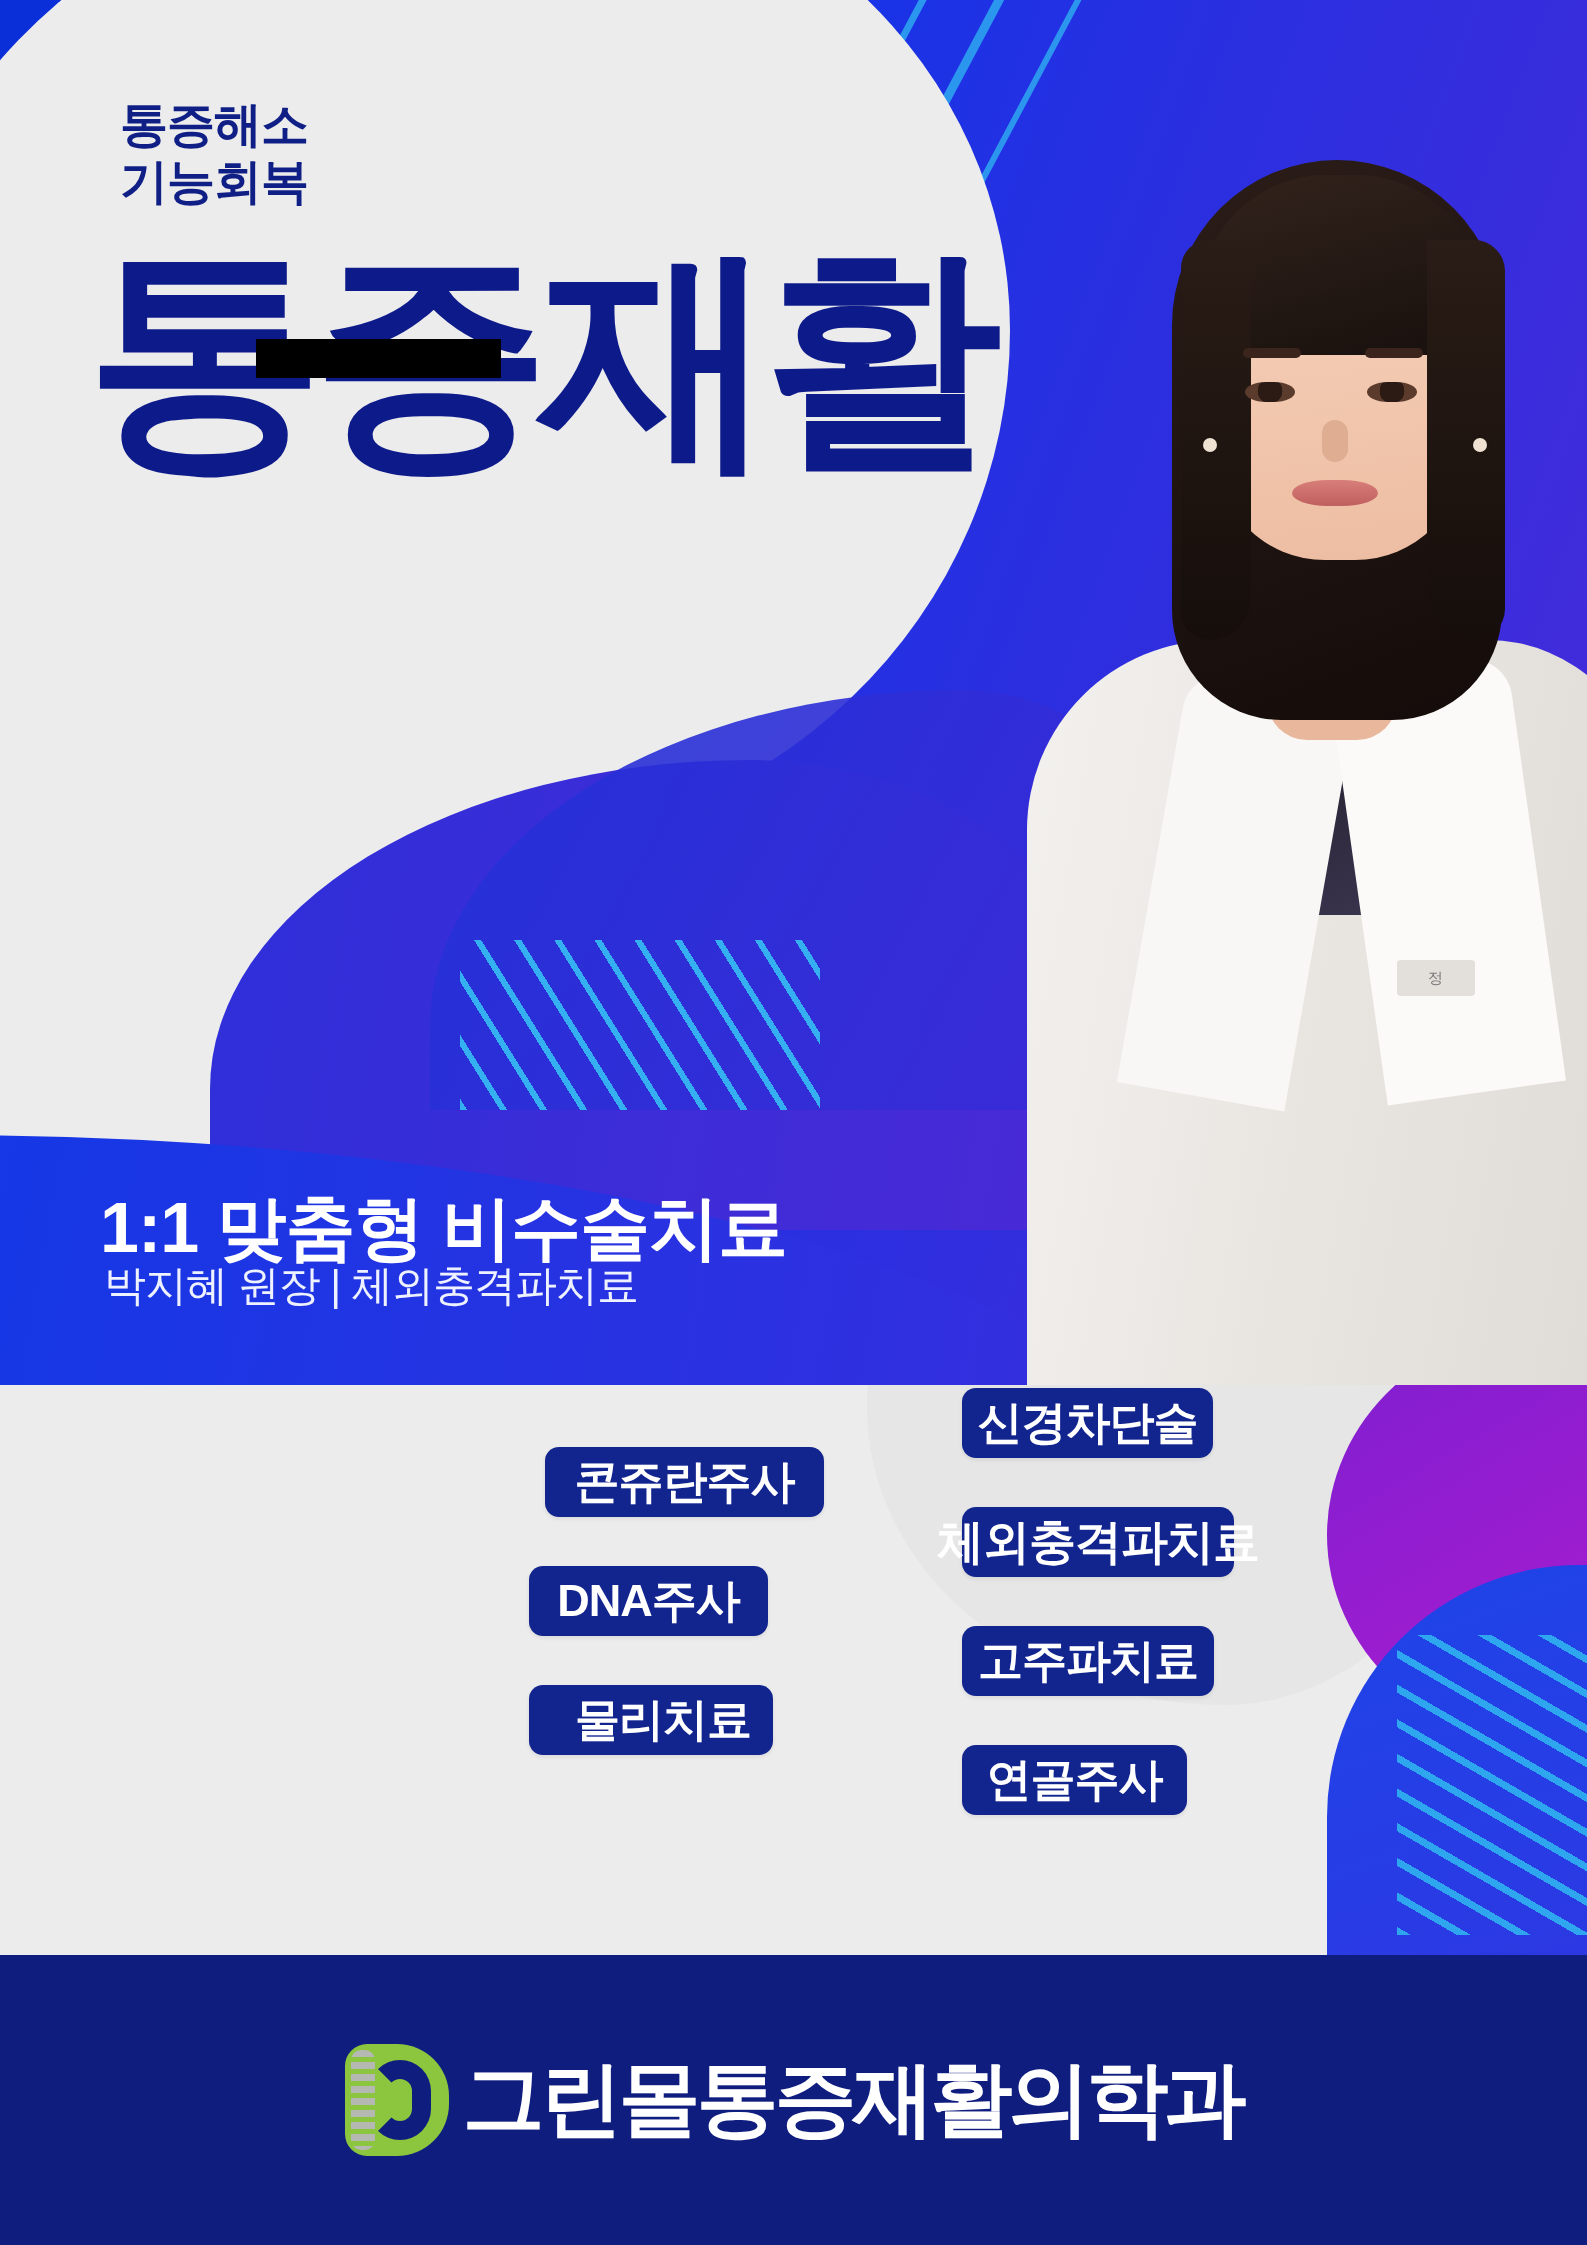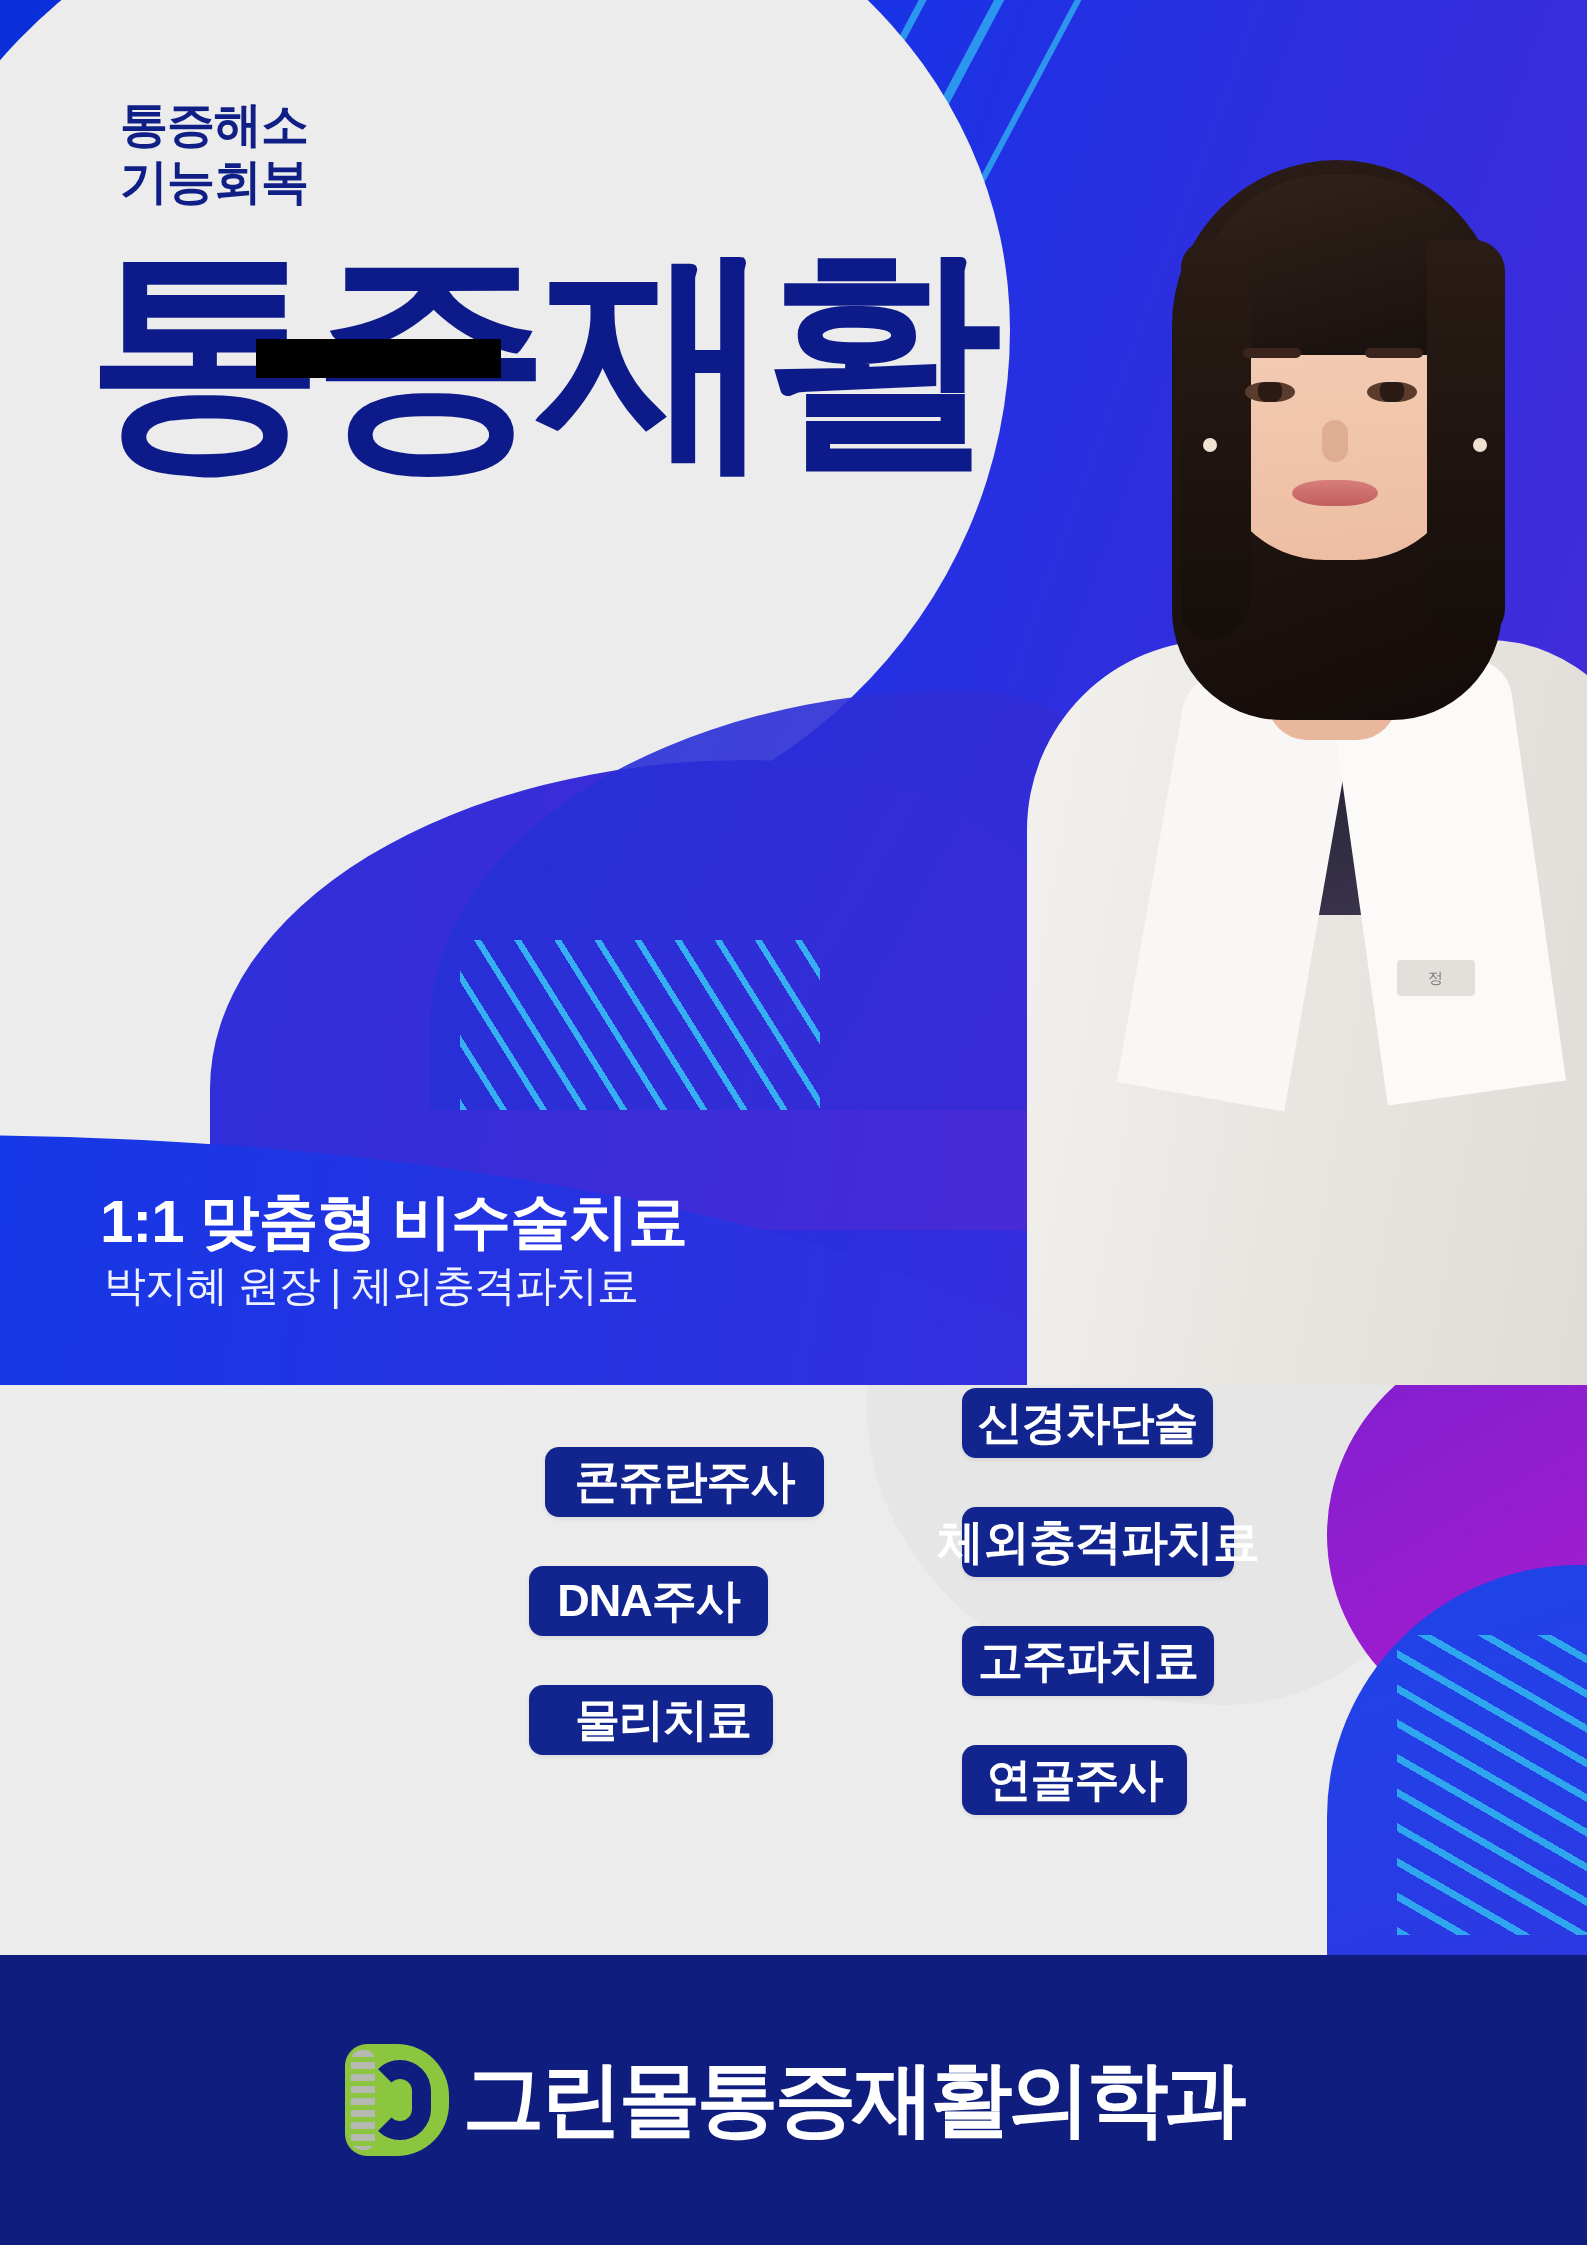--- a/index.html
+++ b/index.html
@@ -185,21 +185,21 @@
     letter-spacing:-12px;white-space:nowrap;
   }
   .redaction-bar{
     position:absolute;left:256px;top:339px;width:245px;height:39px;
     background:#000000;
   }
 
   
   .sub1{
     position:absolute;left:100px;top:1182px;
-    color:#ffffff;font-size:60px;font-weight:800;letter-spacing:-1px;white-space:nowrap;text-align:center;
+    color:#ffffff;font-size:70px;font-weight:800;letter-spacing:-1px;white-space:nowrap;text-align:center;
   }
   .sub2{
     position:absolute;left:104px;top:1258px;
     color:#eef1ff;font-size:42px;font-weight:500;letter-spacing:-1px;white-space:nowrap;
   }
 
   
   .mid{
     position:absolute;left:0;top:1385px;width:1587px;height:570px;
     background:#ececec;overflow:hidden;

